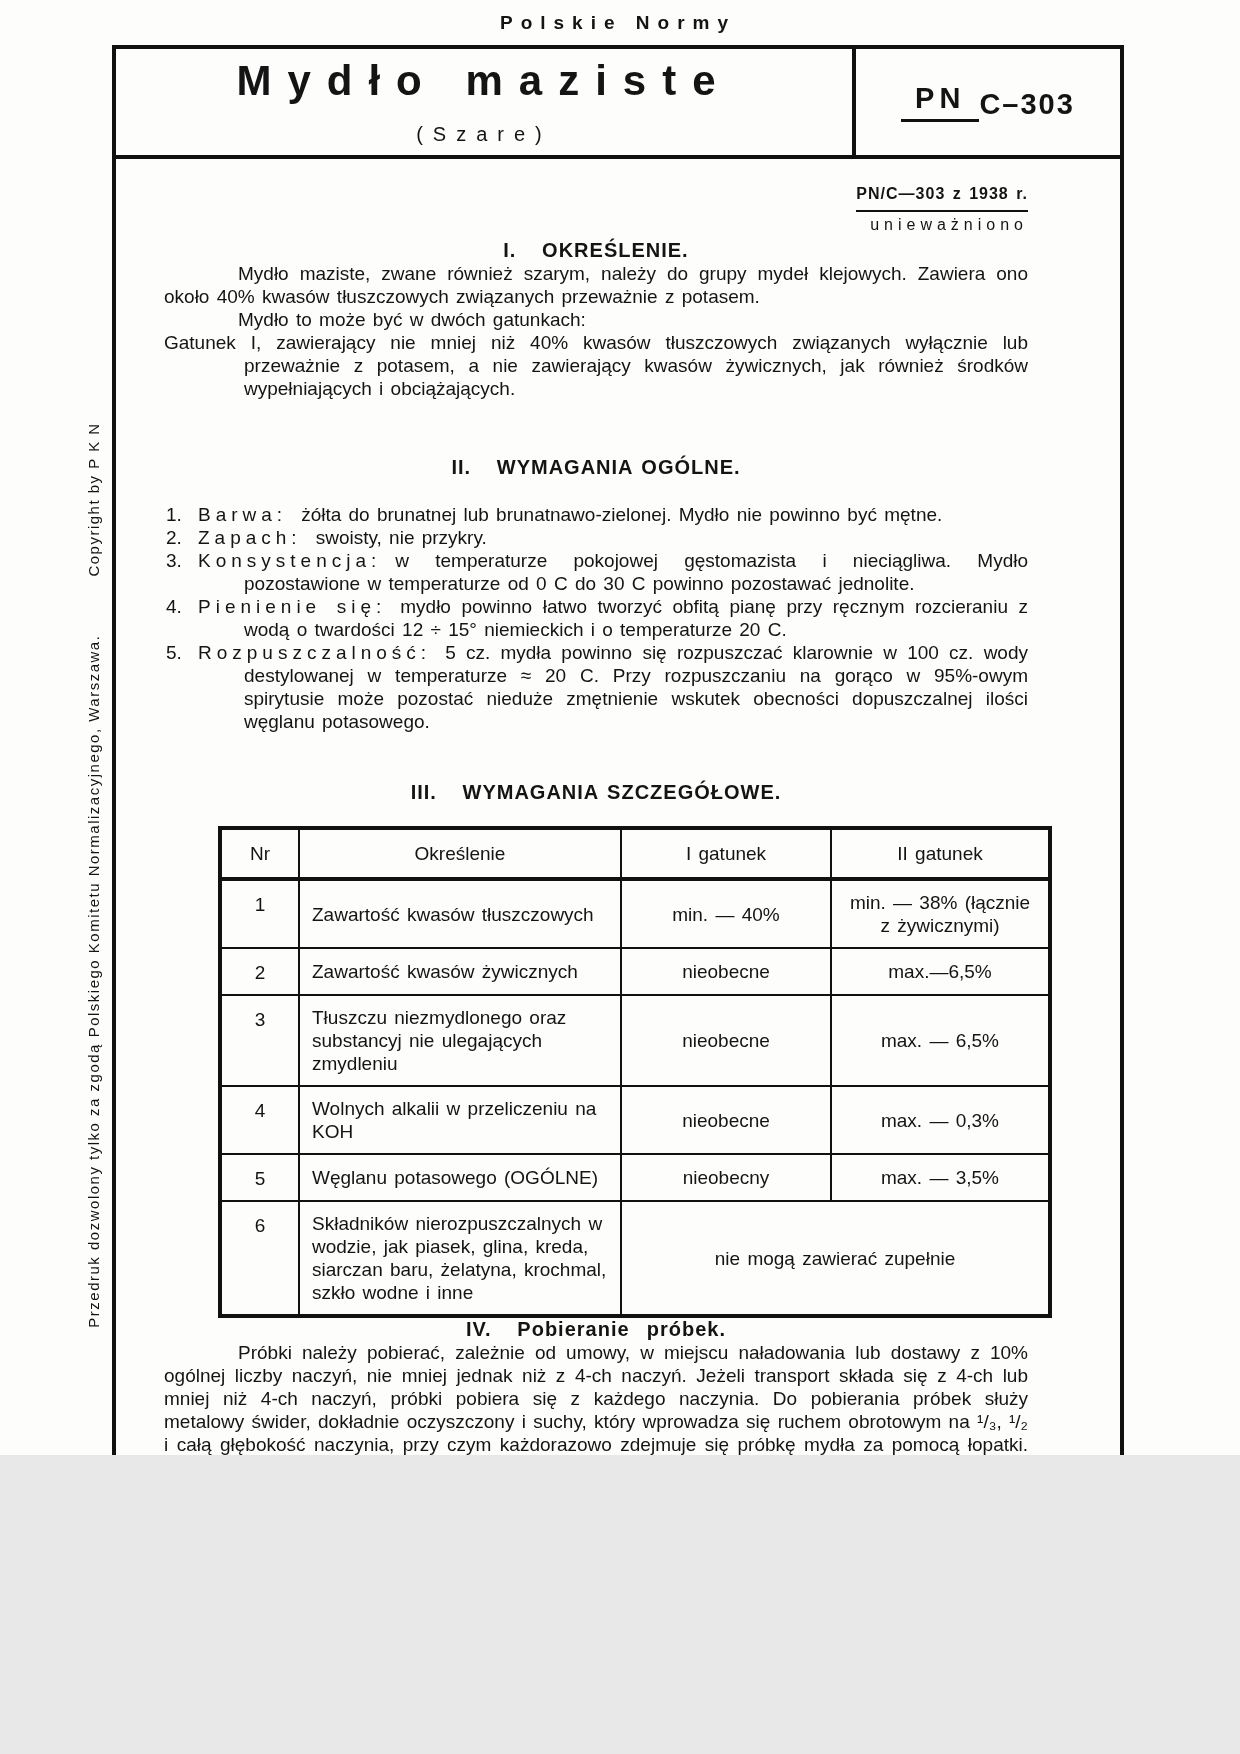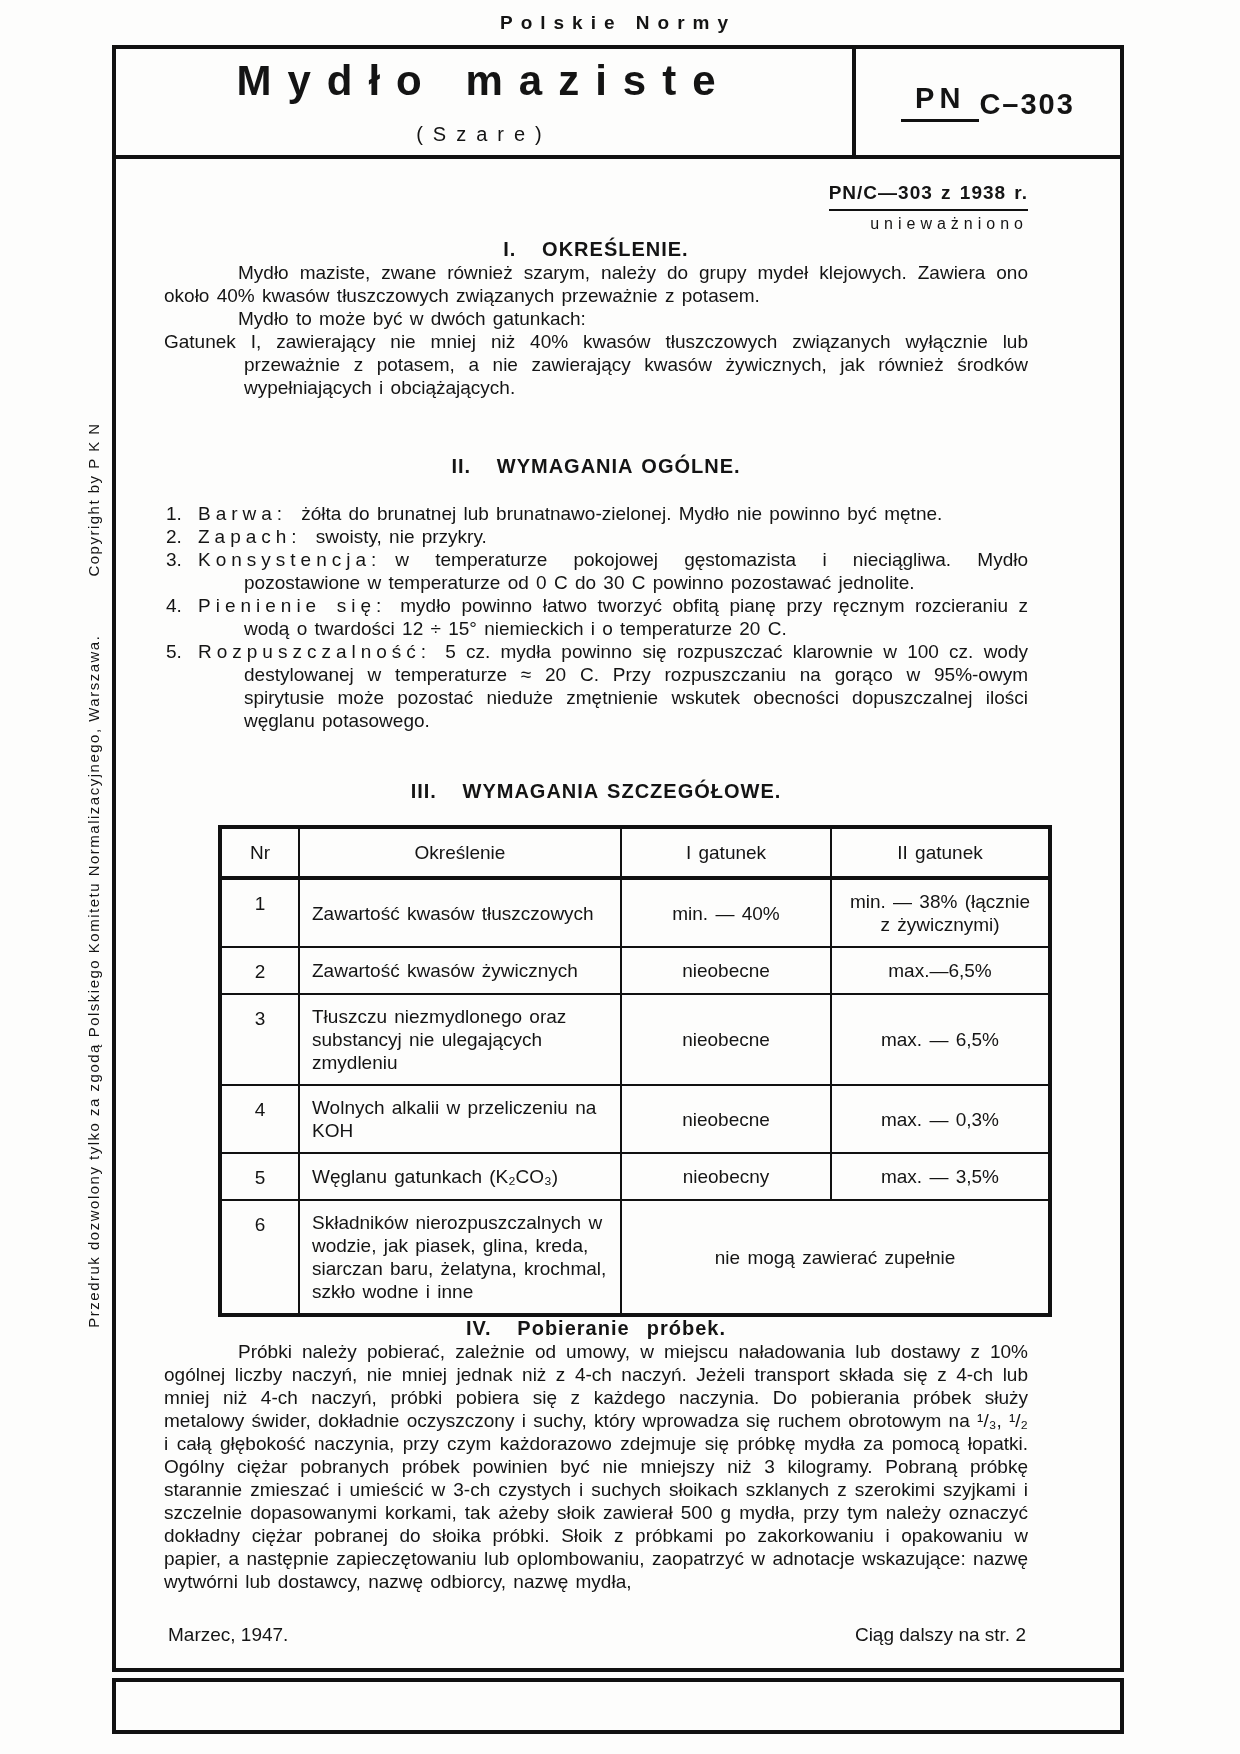--- a/index.html
+++ b/index.html
@@ -1,18 +1,18 @@
 <!DOCTYPE html>
 <html><head>
 <meta charset="utf-8">
 <style>
   html,body{margin:0;padding:0;background:#e8e8e8;}
   .page{
     position:relative;
-    width:1240px;height:1754px;
+    width:1240px;height:1455px;
     background:#fdfdfc;
     font-family:"Liberation Sans","DejaVu Sans",sans-serif;
     color:#141414;
     overflow:hidden;
   }
   
   .series{
     position:absolute;top:12px;left:112px;width:1012px;
     text-align:center;font-size:19px;font-weight:bold;letter-spacing:8px;
   }
@@ -34,21 +34,21 @@
     flex:1;display:flex;flex-direction:row;align-items:center;justify-content:center;
   }
   .code-top{font-size:29px;font-weight:bold;letter-spacing:5px;border-bottom:3px solid #111;padding:0 14px 4px 14px;}
   .code-bottom{font-size:29px;font-weight:bold;letter-spacing:2px;padding-top:4px;}
   
   .body{
     padding:12px 92px 0 48px;
     font-size:19px;line-height:23px;word-spacing:2px;
   }
   .note{margin-top:10px;text-align:right;}
-  .note-ref{display:inline-block;font-size:19px;font-weight:bold;letter-spacing:1px;border-bottom:2px solid #111;padding-bottom:5px;}
+  .note-ref{display:inline-block;font-size:16px;font-weight:bold;letter-spacing:1px;border-bottom:2px solid #111;padding-bottom:5px;}
   .note-status{font-size:16px;letter-spacing:5px;margin-top:4px;}
   .sec-heading{
     text-align:center;font-weight:bold;font-size:20px;letter-spacing:1px;
     white-space:pre;margin:0;
   }
   .h-1{margin-top:3px;}
   .h-2{margin-top:56px;}
   .h-3{margin-top:48px;}
   .h-4{}
   p.para{margin:0;text-align:justify;}
@@ -189,21 +189,21 @@
             <td class="c-g2">max. — 6,5%</td>
           </tr>
           <tr>
             <td class="c-nr">4</td>
             <td class="c-name">Wolnych alkalii w przeliczeniu na KOH</td>
             <td class="c-g1">nieobecne</td>
             <td class="c-g2">max. — 0,3%</td>
           </tr>
           <tr>
             <td class="c-nr">5</td>
-            <td class="c-name">Węglanu gatunkach (K₂CO₃)</td>
+            <td class="c-name">Węglanu potasowego (OGÓLNE)</td>
             <td class="c-g1">nieobecny</td>
             <td class="c-g2">max. — 3,5%</td>
           </tr>
           <tr>
             <td class="c-nr">6</td>
             <td class="c-name">Składników nierozpuszczalnych w wodzie, jak piasek, glina, kreda, siarczan baru, żelatyna, krochmal, szkło wodne i inne</td>
             <td class="merged" colspan="2">nie mogą zawierać zupełnie</td>
           </tr>
         </tbody>
       </table>

